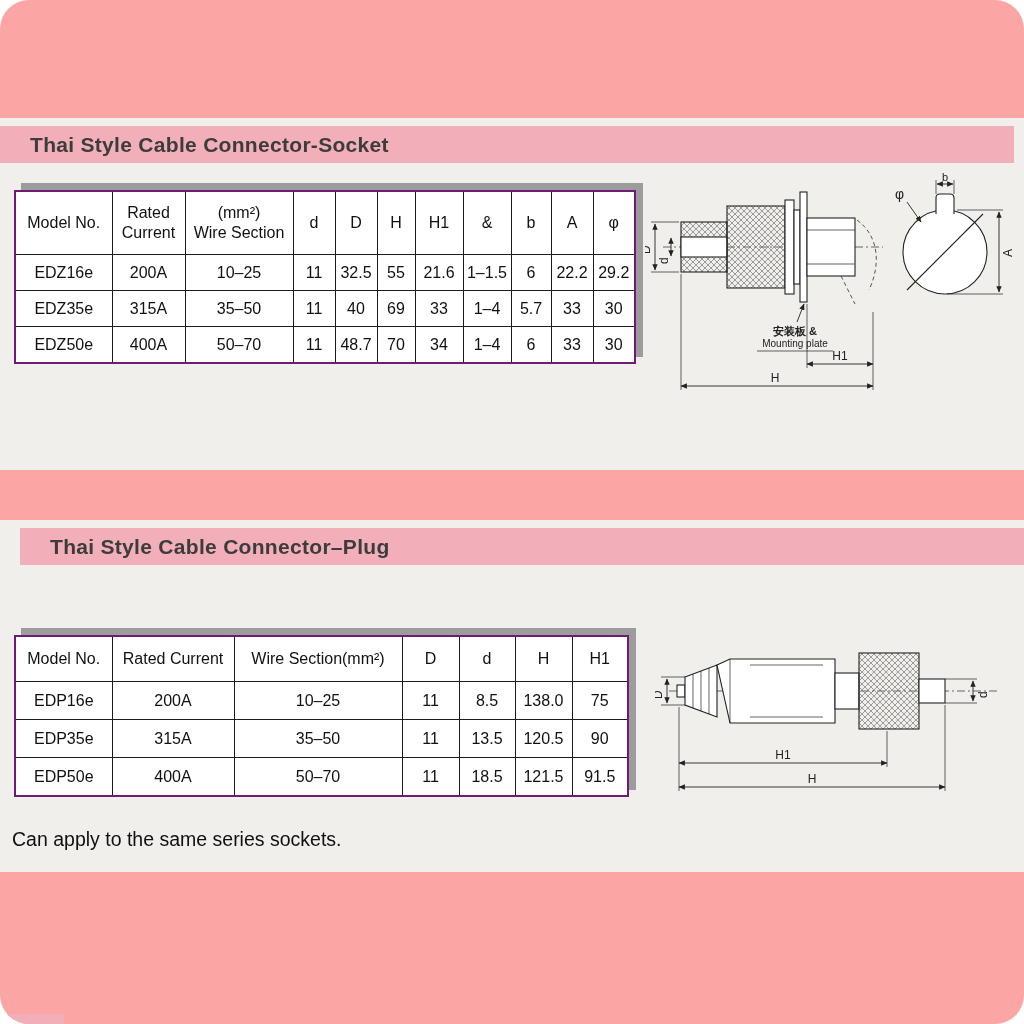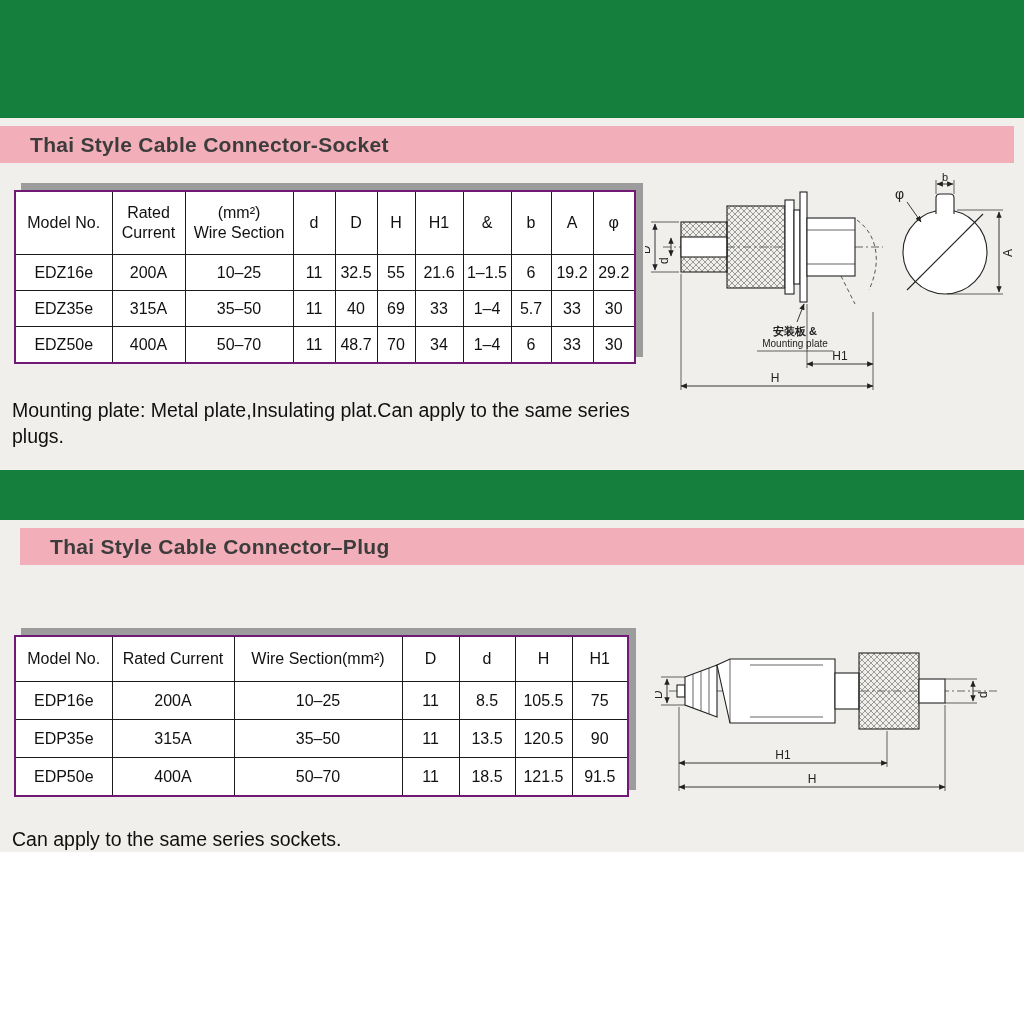--- a/index.html
+++ b/index.html
@@ -1,17 +1,17 @@
 <!DOCTYPE html>
 <html style="--pink: #f3afb9; --gray: #f0efec;"><head>
 <meta charset="utf-8">
 <style>
   html,body{margin:0;padding:0;background:#fff;}
-  .page{position:relative;width:1024px;height:852px;background:#15803d;overflow:hidden;
-        font-family:"Liberation Sans",sans-serif;color:#222;}
+  .page{position:relative;width:1024px;height:1024px;background:#fca5a5;overflow:hidden;
+        font-family:"Liberation Sans",sans-serif;color:#222;border-radius:29px;}
   .secbg{position:absolute;left:0;width:1024px;height:352px;background:var(--gray,#f0efec);}
   #sec1-bg{top:118px;} #sec2-bg{top:520px;}
   .titlebar{position:absolute;left:0;width:1014px;height:37px;background:var(--pink,#f3afb9);
             display:flex;align-items:center;}
   #titlebar1{top:126px;} #titlebar2{top:528px;margin-left:20px;}
   .titlebar .t{margin-left:30px;font-size:21px;font-weight:bold;color:#3c3c3c;letter-spacing:.3px;}
   table.spec{position:absolute;border-collapse:collapse;table-layout:fixed;background:#fff;
              border:2px solid #701a75;box-shadow:7px -7px 0 #9c9c9c;}
   table.spec th,table.spec td{border:1px solid #1b1b1b;text-align:center;vertical-align:middle;
              font-size:16px;font-weight:normal;color:#111;padding:0;}
@@ -83,21 +83,21 @@
       <tr>
         <td>EDZ16e</td>
         <td>200A</td>
         <td>10–25</td>
         <td>11</td>
         <td>32.5</td>
         <td>55</td>
         <td>21.6</td>
         <td>1–1.5</td>
         <td>6</td>
-        <td>19.2</td>
+        <td>22.2</td>
         <td>29.2</td>
       </tr>
       <tr>
         <td>EDZ35e</td>
         <td>315A</td>
         <td>35–50</td>
         <td>11</td>
         <td>40</td>
         <td>69</td>
         <td>33</td>
@@ -115,21 +115,20 @@
         <td>70</td>
         <td>34</td>
         <td>1–4</td>
         <td>6</td>
         <td>33</td>
         <td>30</td>
       </tr>
     </tbody>
   </table>
 
-  <div class="note" id="socket-note">Mounting plate: Metal plate,Insulating plat.Can apply to the same series plugs.</div>
 
   <svg class="drawing" id="socket-drawing" width="370" height="230" viewBox="0 0 370 230">
     <defs>
       <marker id="a1" markerWidth="8" markerHeight="8" refX="6.5" refY="3" orient="auto-start-reverse">
         <path d="M0,0L7,3L0,6Z" fill="#222"></path>
       </marker>
       <pattern id="xh1" width="6" height="6" patternUnits="userSpaceOnUse">
         <path d="M0,6L6,0M0,0L6,6" stroke="#777" stroke-width="0.7"></path>
       </pattern>
     </defs>
@@ -230,21 +229,21 @@
         <th>H1</th>
       </tr>
     </thead>
     <tbody>
       <tr>
         <td>EDP16e</td>
         <td>200A</td>
         <td>10–25</td>
         <td>11</td>
         <td>8.5</td>
-        <td>105.5</td>
+        <td>138.0</td>
         <td>75</td>
       </tr>
       <tr>
         <td>EDP35e</td>
         <td>315A</td>
         <td>35–50</td>
         <td>11</td>
         <td>13.5</td>
         <td>120.5</td>
         <td>90</td>

